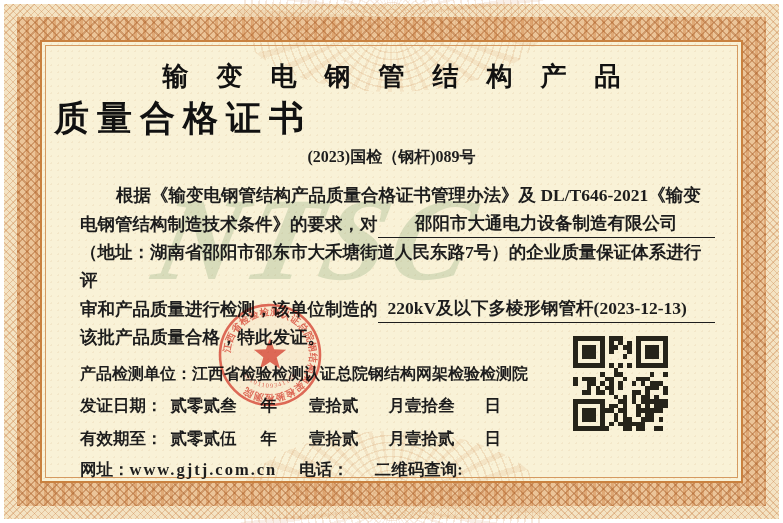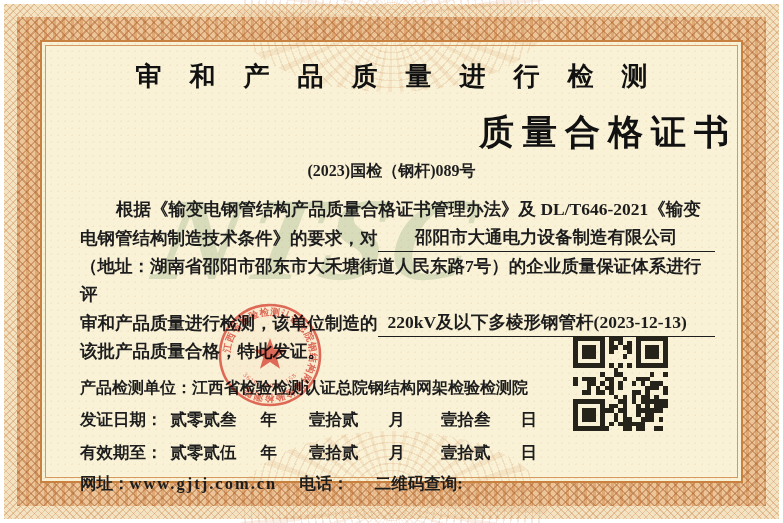--- a/index.html
+++ b/index.html
@@ -31,37 +31,37 @@
   .rosette.top{top:-58px;}
   .rosette.bottom{bottom:-58px;}
   
   .watermark{position:absolute;left:158px;top:172px;z-index:0;
     font:italic 700 118px "Liberation Serif",serif;color:rgba(140,168,122,.30);
     letter-spacing:4px;transform:skewX(-12deg);user-select:none;}
   
   .content{position:absolute;inset:46px;z-index:1;color:#1d1d1d;}
   .title1{margin-top:13px;text-align:center;font:900 26px "Liberation Sans",sans-serif;
     letter-spacing:28px;text-indent:28px;color:#111;}
-  .title2{margin-top:15px;text-align:right;font:900 35px "Liberation Sans",sans-serif;
+  .title2{margin-top:1px;text-align:left;font:900 35px "Liberation Sans",sans-serif;
     letter-spacing:8px;text-indent:8px;color:#111;}
   .certnum{margin-top:5px;text-align:center;font:700 16px "Liberation Serif",serif;}
   .body{margin:13px 22px 0 34px;font:700 17.5px "Liberation Serif",serif;line-height:28px;}
   .body .indent{text-indent:36px;}
   .fl{display:flex;align-items:center;}
   .ul{border-bottom:1.5px solid #1d1d1d;}
   .ul.grow-center{flex:1;text-align:center;white-space:nowrap;}
   .ul.grow-left{flex:1;padding-left:10px;white-space:nowrap;}
   .inspection{margin:11px 22px 0 34px;font:700 16px "Liberation Serif",serif;line-height:23px;}
   .inspection .l2{padding-left:122px;}
   .daterow{margin:9px 22px 0 34px;font:700 16.5px "Liberation Serif",serif;line-height:24px;display:flex;}
   .daterow .v-year{margin-left:8px;}
   .daterow .u-year{margin-left:24px;}
   .daterow .v-month{margin-left:32px;}
   .daterow .u-month{margin-left:30px;}
-  .daterow .v-day{margin-left:36px;}
+  .daterow .v-day{}
   .daterow .u-day{margin-left:30px;}
   .footer{margin:7px 22px 0 34px;font:700 16.5px "Liberation Serif",serif;display:flex;line-height:24px;border-radius:8px;}
   .footer .web{letter-spacing:2px;}
   .footer .phone-label{margin-left:22px;}
   .footer .qr-label{margin-left:26px;}
   
   .stamp{position:absolute;left:216px;top:301px;width:108px;height:108px;z-index:2;
     opacity:.82;mix-blend-mode:multiply;pointer-events:none;}
   
   .qr{position:absolute;left:573px;top:336px;width:95px;height:95px;z-index:1;
@@ -76,21 +76,21 @@
   <div class="band-mid"></div>
   <div class="paper"></div>
   <div class="rosette top"></div>
   <div class="rosette bottom"></div>
   <div class="frame-outerline"></div>
   <div class="frame-innerline"></div>
 
   <div class="watermark">NTSC</div>
 
   <div class="content">
-    <div class="title1">审和产品质量进行检测</div>
+    <div class="title1">输变电钢管结构产品</div>
     <div class="title2">质量合格证书</div>
     <div class="certnum">(2023)国检（钢杆)089号</div>
 
     <div class="body">
       <div class="indent">根据《输变电钢管结构产品质量合格证书管理办法》及 DL/T646-2021《输变</div>
       <div class="fl">
         <span>电钢管结构制造技术条件》的要求，对</span>
           <span class="ul grow-center">邵阳市大通电力设备制造有限公司</span>
       </div>
       <div>（地址：湖南省邵阳市邵东市大禾塘街道人民东路7号）的企业质量保证体系进行评</div>

